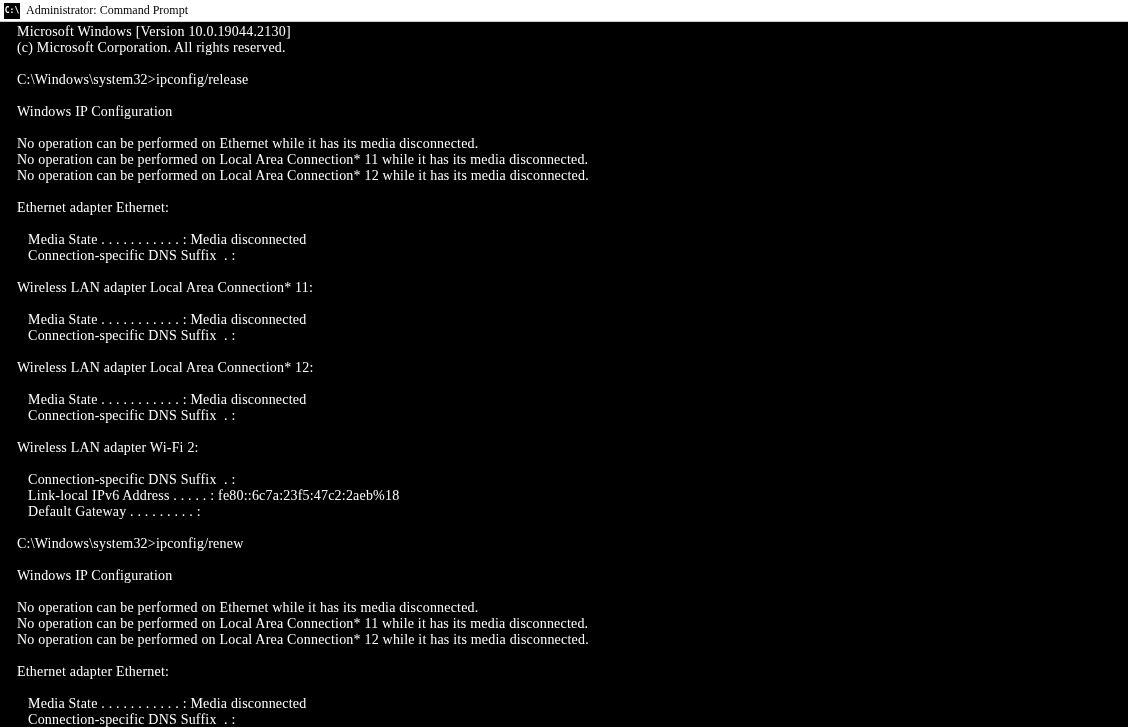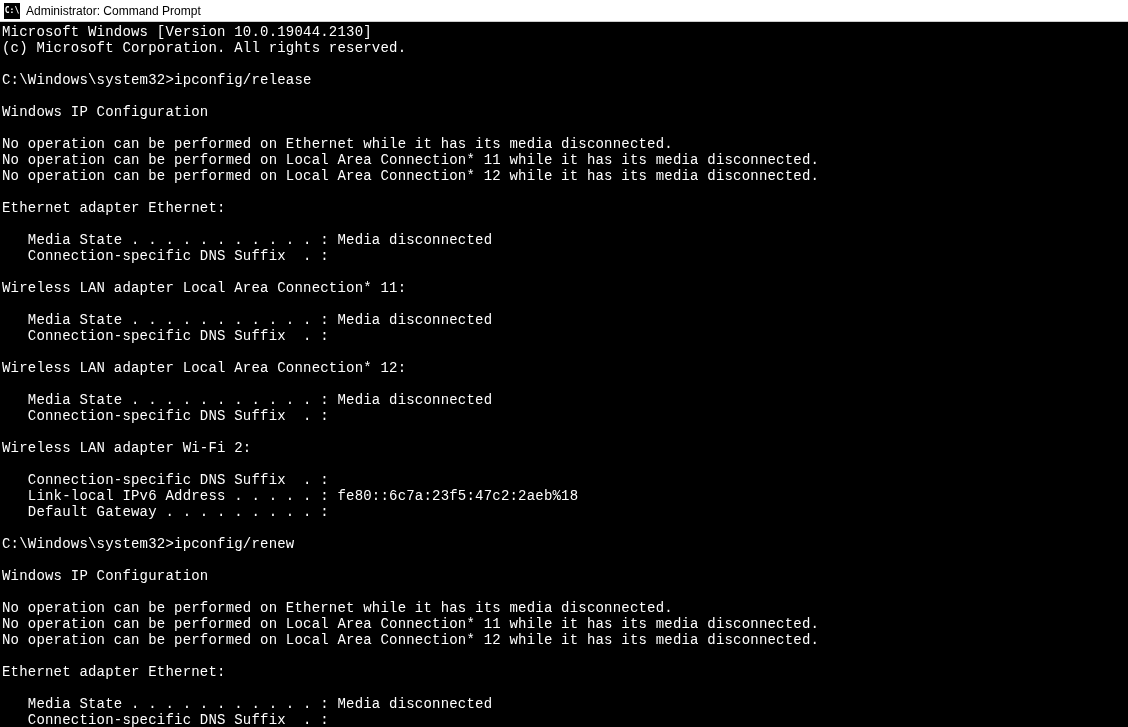--- a/index.html
+++ b/index.html
@@ -1,18 +1,19 @@
 <!DOCTYPE html>
 <html><head>
   <meta charset="utf-8">
   <style>
     * {
       margin: 0;
       padding: 0;
       box-sizing: border-box;
+      font-family: Liberation Serif, serif;
     }
     body {
       background: #000000;
       font-family: Consolas, 'Courier New', monospace;
       font-size: 14px;
       color: #ffffff;
       width: 1128px;
       height: 727px;
       overflow: hidden;
     }
@@ -42,20 +43,21 @@
     }
     .terminal {
       padding: 2px 2px;
       line-height: 16px;
       white-space: pre;
       font-size: 14px;
       letter-spacing: 0.2px;
     }
     .line {
       min-height: 16px;
+      margin-left: 15px;
     }
   </style>
 </head>
 <body>
 
 <div class="title-bar">
   <span class="title-icon">C:\</span>
   <span>Administrator: Command Prompt</span>
 </div>
 

